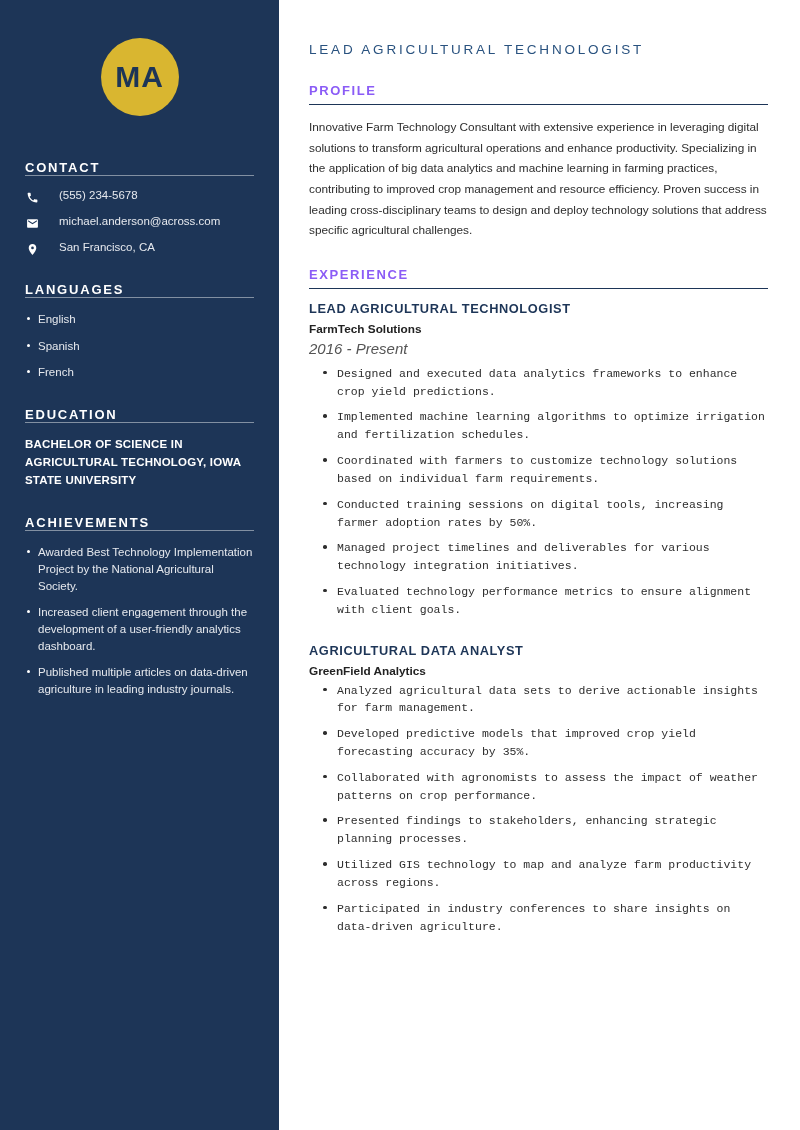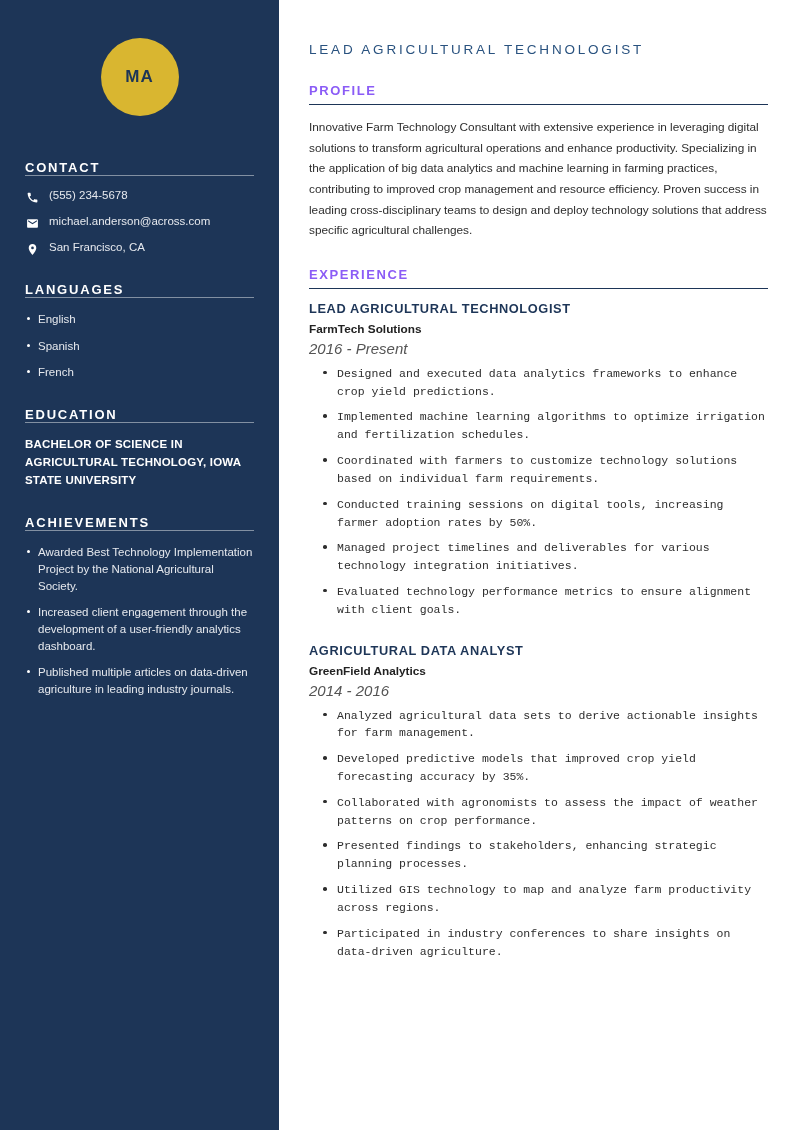--- a/index.html
+++ b/index.html
@@ -27,32 +27,32 @@
   .sidebar-inner { padding: 0 25px; }
   .avatar-wrap {
     display: flex; justify-content: center;
     margin-top: 38px; margin-bottom: 44px;
   }
   .avatar {
     width: 78px; height: 78px; border-radius: 50%;
     background: #d9b630;
     color: #1d3557;
     display: flex; align-items: center; justify-content: center;
-    font-size: 17px; font-weight: bold; letter-spacing: 1px;
+    font-size: 30px; font-weight: bold; letter-spacing: 1px;
   }
   .side-sec { margin-bottom: 26px; }
   .side-title {
     font-size: 13px; font-weight: bold; letter-spacing: 1.8px;
     color: #ffffff; text-transform: uppercase;
     padding-bottom: 0;
     border-bottom: 1px solid rgba(255,255,255,0.45);
     margin-bottom: 13px;
   }
   .contact-row {
-    display: flex; align-items: flex-start; gap: 10px;
+    display: flex; align-items: flex-start; gap: 20px;
     margin-bottom: 11px;
     font-size: 11.5px; color: #e6e9ee;
   }
   .contact-row .ico {
     width: 14px; height: 14px; flex: 0 0 14px;
     display: flex; align-items: center; justify-content: center;
     margin-top: 1px;
   }
   .contact-row .ico svg { width: 13px; height: 13px; fill: #ffffff; }
   ul.side-list { list-style: none; }
@@ -222,21 +222,20 @@
           <li>Managed project timelines and deliverables for various technology integration initiatives.</li>
           <li>Evaluated technology performance metrics to ensure alignment with client goals.</li>
         </ul>
       </div>
 
       <div class="spacer"></div>
 
       <div class="job">
         <div class="job-title">AGRICULTURAL DATA ANALYST</div>
         <div class="job-company">GreenField Analytics</div>
-        <div class="job-dates">2014 - 2016</div>
         <ul class="job-list">
           <li>Analyzed agricultural data sets to derive actionable insights for farm management.</li>
           <li>Developed predictive models that improved crop yield forecasting accuracy by 35%.</li>
           <li>Collaborated with agronomists to assess the impact of weather patterns on crop performance.</li>
           <li>Presented findings to stakeholders, enhancing strategic planning processes.</li>
           <li>Utilized GIS technology to map and analyze farm productivity across regions.</li>
           <li>Participated in industry conferences to share insights on data-driven agriculture.</li>
         </ul>
       </div>
     </section>

